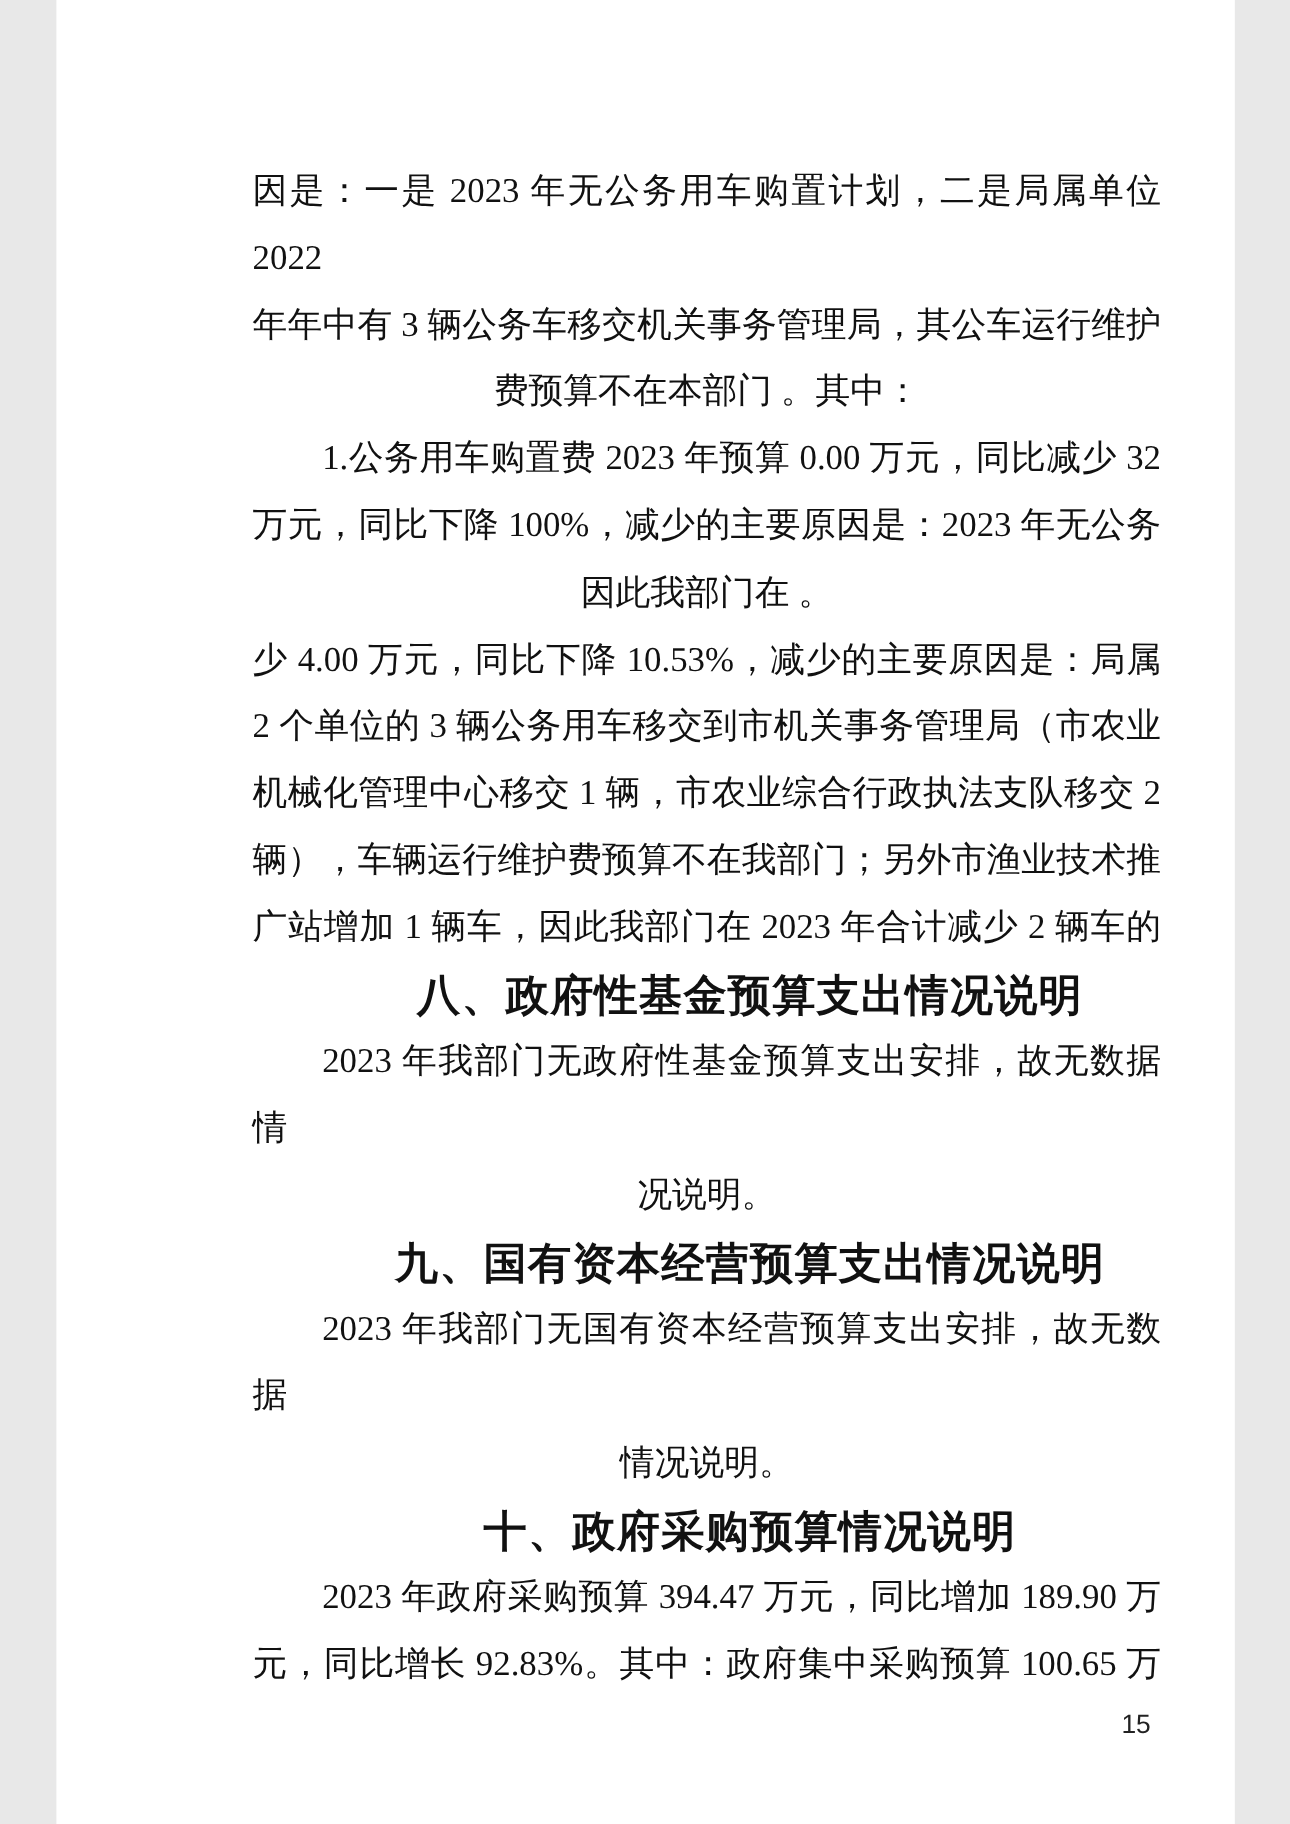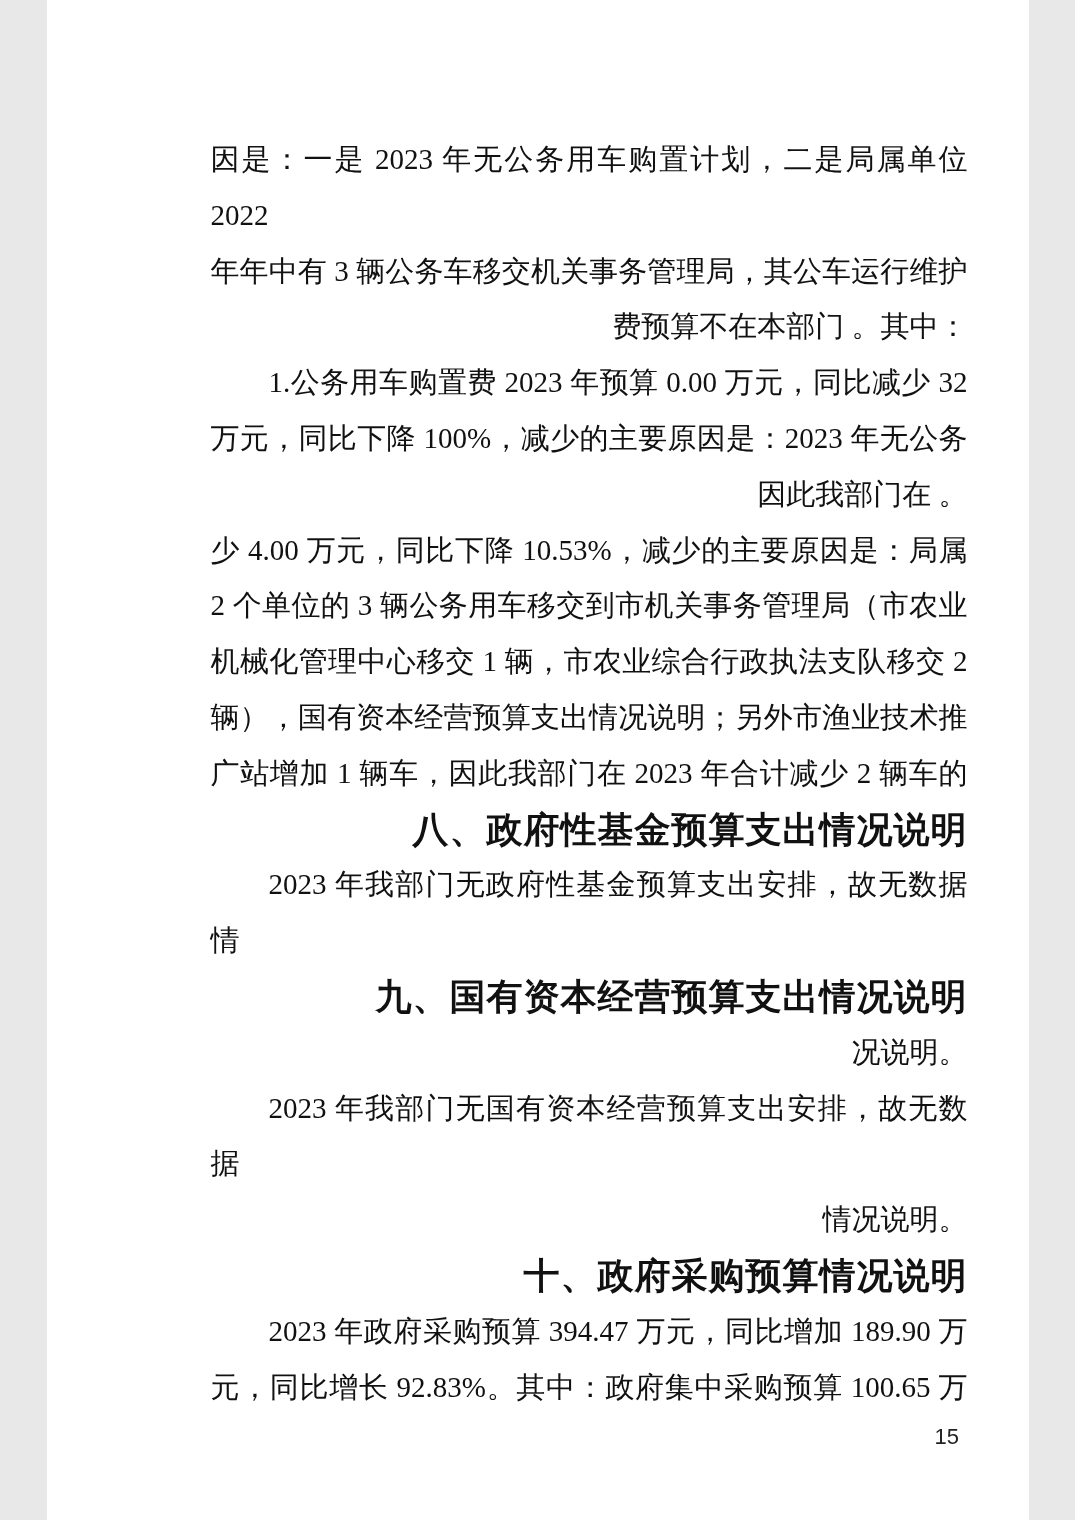--- a/index.html
+++ b/index.html
@@ -20,21 +20,21 @@
     position: absolute;
     left: 164px;
     top: 132px;
     width: 757px;
     color: #111111;
     font-size: 29px;
     line-height: 55.8px;
   }
   .line {
     white-space: normal;
-    text-align: right;
+    text-align: center;
   }
   
   .jl {
     text-align: justify;
     text-align-last: justify;
   }
   
   .ind {
     text-indent: 2em;
   }
@@ -61,26 +61,26 @@
   <div class="textblock">
     <div class="line jl">因是：一是 2023 年无公务用车购置计划，二是局属单位 2022</div>
     <div class="line jl">年年中有 3 辆公务车移交机关事务管理局，其公车运行维护</div>
     <div class="line">费预算不在本部门 。其中：</div>
     <div class="line ind jl">1.公务用车购置费 2023 年预算 0.00 万元，同比减少 32</div>
     <div class="line jl">万元，同比下降 100%，减少的主要原因是：2023 年无公务</div>
     <div class="line">因此我部门在 。</div>
     <div class="line jl">少 4.00 万元，同比下降 10.53%，减少的主要原因是：局属</div>
     <div class="line jl">2 个单位的 3 辆公务用车移交到市机关事务管理局（市农业</div>
     <div class="line jl">机械化管理中心移交 1 辆，市农业综合行政执法支队移交 2</div>
-    <div class="line jl">辆），国有资本经营预算支出情况说明；另外市渔业技术推</div>
+    <div class="line jl">辆），车辆运行维护费预算不在我部门；另外市渔业技术推</div>
     <div class="line jl">广站增加 1 辆车，因此我部门在 2023 年合计减少 2 辆车的</div>
     <div class="line ind heading">八、政府性基金预算支出情况说明</div>
     <div class="line ind jl">2023 年我部门无政府性基金预算支出安排，故无数据情</div>
+    <div class="line">况说明。</div>
     <div class="line ind heading">九、国有资本经营预算支出情况说明</div>
-    <div class="line">况说明。</div>
     <div class="line ind jl">2023 年我部门无国有资本经营预算支出安排，故无数据</div>
     <div class="line">情况说明。</div>
     <div class="line ind heading">十、政府采购预算情况说明</div>
     <div class="line ind jl">2023 年政府采购预算 394.47 万元，同比增加 189.90 万</div>
     <div class="line jl">元，同比增长 92.83%。其中：政府集中采购预算 100.65 万</div>
   </div>
   <div class="pageno">15</div>
 </div>
 
 </body></html>

